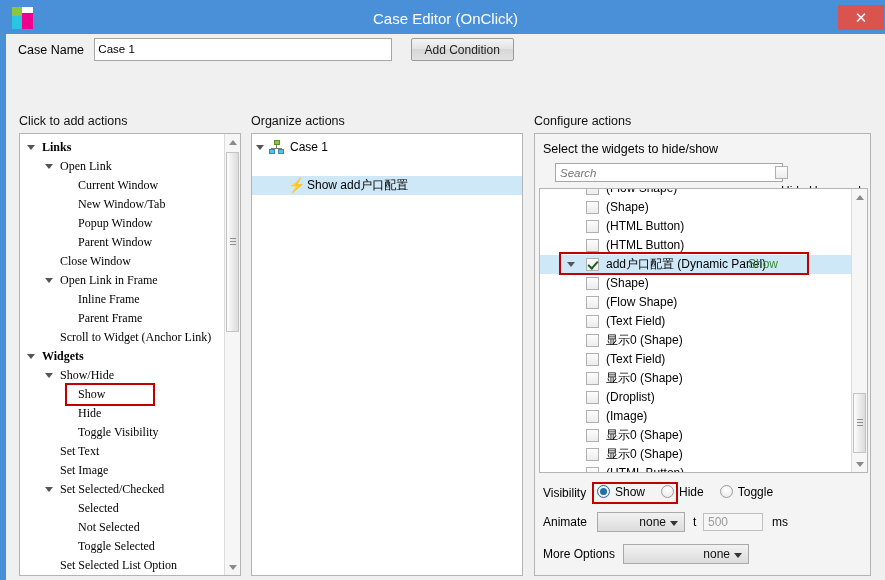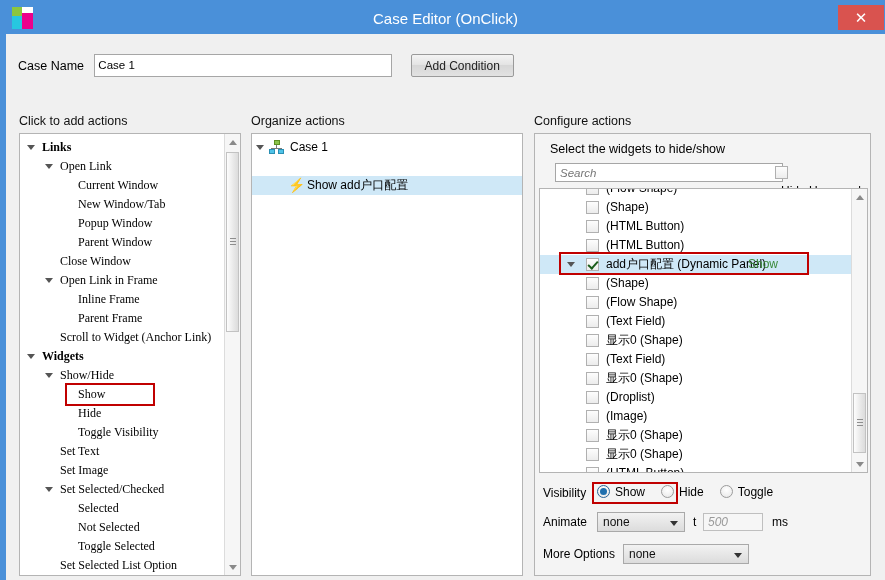--- a/index.html
+++ b/index.html
@@ -40,21 +40,21 @@
     font-size:15px;line-height:25px;text-align:center;cursor:pointer;
     padding:0;
   }
   
   .client{
     position:absolute;left:3px;top:31px;width:879px;height:546px;
     background:#f0f0f0;
     box-sizing:border-box;
   }
   
-  .case-row{position:absolute;left:12px;top:20px;}
+  .case-row{position:absolute;left:12px;top:4px;}
   .case-label{display:inline-block;vertical-align:middle;font-size:12.5px;}
   .case-input{
     display:inline-block;vertical-align:middle;margin-left:7px;
     width:290px;height:19px;line-height:19px;
     border:1px solid #a6a6a6;background:#fff;
     font-family:"Liberation Sans", sans-serif;font-size:11.5px;
     padding:1px 3px;box-sizing:content-box;color:#000;
     outline:none;
   }
   .add-cond{
@@ -134,21 +134,21 @@
   .sitemap-ico .sq{position:absolute;background:#8bc34a;border:1px solid #5f9022;box-sizing:border-box;}
   .sitemap-ico .s1{left:5px;top:0;width:6px;height:5px;}
   .sitemap-ico .s2{left:0px;top:9px;width:6px;height:5px;background:#4fc3e8;border-color:#2a8fb3;}
   .sitemap-ico .s3{left:9px;top:9px;width:6px;height:5px;background:#4fc3e8;border-color:#2a8fb3;}
   .sitemap-ico .ln{position:absolute;background:#7a7a7a;}
   .bolt{
     position:absolute;left:36px;top:2px;width:14px;height:15px;
     color:#2e8b30;font-size:14px;line-height:15px;text-align:center;
   }
   
-  .rp-head{position:absolute;left:15px;top:8px;font-size:12.5px;}
+  .rp-head{position:absolute;left:8px;top:8px;font-size:12.5px;}
   .search-box{
     position:absolute;left:8px;top:29px;width:228px;height:19px;
     border:1px solid #a6a6a6;background:#fff;
     font-family:"Liberation Sans", sans-serif;font-size:11.5px;
     font-style:italic;color:#7d7d7d;padding:1px 4px;box-sizing:border-box;
     outline:none;
     margin-left:12px;
   }
   .hu-wrap{position:absolute;left:240px;top:29px;height:19px;line-height:19px;}
   .cbx{
@@ -187,30 +187,31 @@
     content:"";position:absolute;left:2px;top:2px;width:7px;height:7px;
     border-radius:50%;background:#1f6fae;
   }
   .radio-lbl{display:inline-block;vertical-align:middle;margin-left:5px;font-size:12px;}
   .sel-ctl{
     height:20px;border:1px solid #a9a9a9;box-sizing:border-box;
     background:linear-gradient(180deg,#f2f2f2,#dcdcdc);
     font-family:"Liberation Sans", sans-serif;font-size:12px;
     position:relative;cursor:pointer;padding:0 18px 0 5px;line-height:18px;
     color:#111;
+    text-align:right;
   }
   .sel-ctl:after{
     content:"";position:absolute;right:6px;top:8px;
     border-left:4px solid transparent;border-right:4px solid transparent;
     border-top:5px solid #333;
   }
   .ms-input{
     width:60px;height:18px;border:1px solid #bfbfbf;background:#f6f6f6;
     font-family:"Liberation Sans", sans-serif;font-size:12px;color:#9a9a9a;
-    padding:0 4px;box-sizing:border-box;outline:none;font-style:italic;
+    padding:0 4px;box-sizing:border-box;outline:none;
   }
 </style>
 </head>
 <body>
 
 <div class="window">
 
   <div class="titlebar">
     <div class="title-icon">
       <i class="ti-a"></i>

